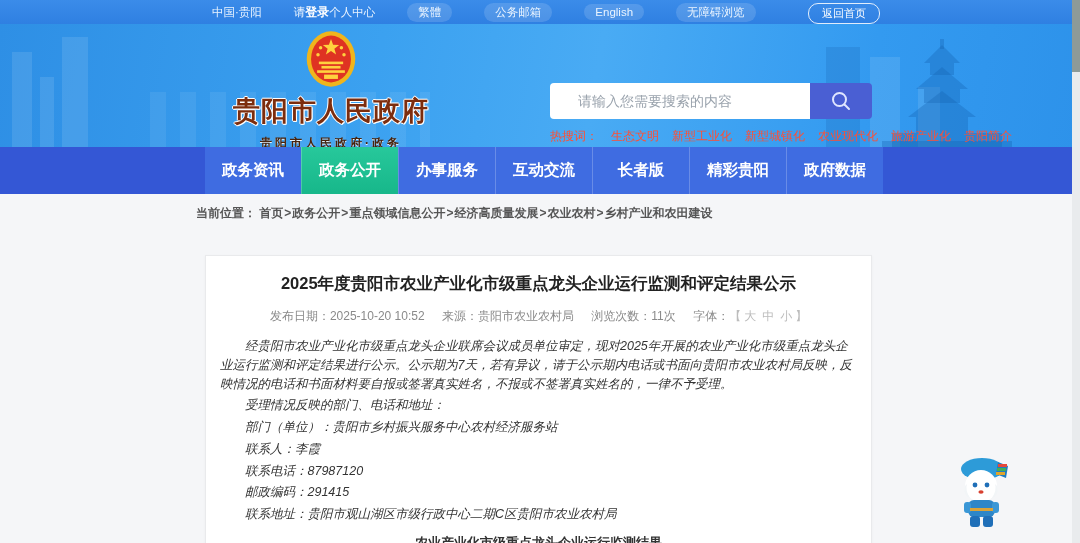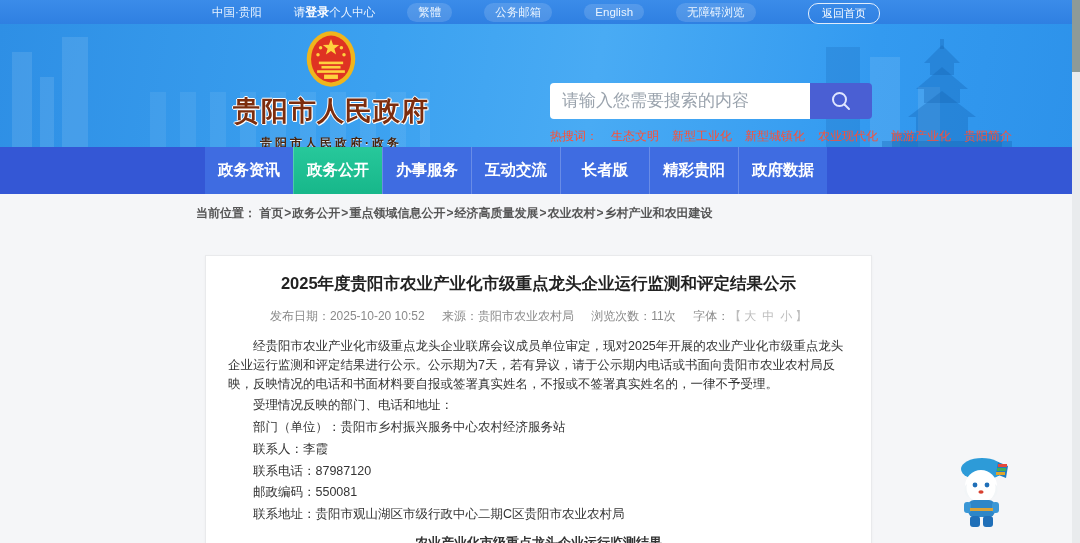--- a/index.html
+++ b/index.html
@@ -22,46 +22,46 @@
   .skyline-strip{position:absolute;left:150px;bottom:0;width:280px;height:55px;background:repeating-linear-gradient(90deg,rgba(255,255,255,.07) 0 16px,transparent 16px 30px);}
 
   .logo{position:absolute;left:226px;top:6px;width:210px;text-align:center;z-index:3;}
   .site-title{font-size:27px;font-weight:bold;color:#7c2d0e;letter-spacing:1px;margin-top:1px;
     text-shadow:0 1px 0 #fff,0 -1px 0 #fff,1px 0 0 #fff,-1px 0 0 #fff,1px 1px 0 #fff;}
   .site-subtitle{font-size:12px;font-weight:bold;color:#47230d;letter-spacing:3px;margin-top:6px;text-shadow:0 1px 0 rgba(255,255,255,.85);}
   .site-url{font-size:14px;color:#fff;letter-spacing:1px;margin-top:0;}
 
   .search-area{position:absolute;left:550px;top:59px;width:322px;z-index:3;}
   .search-box{display:flex;height:36px;}
-  .search-input{flex:1;border:none;border-radius:4px 0 0 4px;padding:0 12px;font-size:17px;color:#333;outline:none;background:#fff;font-family:inherit;}
+  .search-input{flex:1;border:none;border-radius:4px 0 0 4px;padding:0 28px;font-size:14px;color:#333;outline:none;background:#fff;font-family:inherit;}
   .search-input::placeholder{color:#9aa3ad;}
   .search-btn{width:62px;background:#4a5fd3;border:none;border-radius:0 4px 4px 0;display:flex;align-items:center;justify-content:center;cursor:pointer;}
   .hotwords{margin-top:9px;font-size:12px;color:#ff4f33;display:flex;gap:13px;white-space:nowrap;}
   .hotword{cursor:pointer;}
 
   
   .navbar{height:47px;background:#3457d5;display:flex;padding-left:205px;position:relative;z-index:5;}
-  .nav-item{width:88px;display:flex;align-items:center;justify-content:center;color:#fff;font-size:15.5px;font-weight:bold;background:#3f6ce1;border-left:1px solid rgba(255,255,255,.22);cursor:pointer;}
+  .nav-item{width:96px;display:flex;align-items:center;justify-content:center;color:#fff;font-size:15.5px;font-weight:bold;background:#3f6ce1;border-left:1px solid rgba(255,255,255,.22);cursor:pointer;}
   .nav-item:first-child{border-left:none;}
   .nav-item.active{background:linear-gradient(180deg,#27c89b,#17b78a);}
 
   
   .breadcrumb{margin:11px 0 0 196px;font-size:12px;color:#555;font-weight:bold;}
   .crumb{cursor:pointer;}
   .crumb-sep{margin:0 1px;}
 
   
   .article-card{position:absolute;left:205px;top:255px;width:667px;height:620px;background:#fff;border:1px solid #e9eaec;box-shadow:0 1px 3px rgba(0,0,0,.04);padding:15px 14px;box-sizing:border-box;}
   .article-title{margin:2px 0 0;text-align:center;font-size:16.5px;color:#222;font-weight:bold;}
   .article-meta{text-align:center;font-size:12px;color:#8a8a8a;margin-top:13px;white-space:nowrap;}
   .article-meta .m{margin:0 7px;}
   .font-opt{color:#bcbcbc;margin:0 3px;cursor:pointer;}
   .font-bracket{color:#bcbcbc;}
   .article-body{margin-top:12px;font-size:12.5px;color:#333;}
-  .article-body p{margin:3px 8px;line-height:1.5;text-indent:2em;}
+  .article-body p{margin:3px 0;line-height:1.5;text-indent:2em;font-style:italic;}
 
   .table-caption{text-align:center;font-size:13px;font-weight:bold;color:#333;margin-top:10px;}
 
   
   .mascot{position:absolute;right:64px;top:452px;cursor:pointer;z-index:8;}
   .scrollbar{position:absolute;right:0;top:0;width:8px;height:543px;background:#e9ebed;z-index:20;}
   .scroll-thumb{position:absolute;top:0;left:0;width:8px;height:72px;background:#8d9a98;cursor:grab;}
 </style>
 </head>
 <body>
@@ -167,21 +167,21 @@
       <span class="m">浏览次数：11次</span>
       <span class="m"><span>字体：</span><span class="font-bracket">【</span><span class="font-opt">大</span><span class="font-opt">中</span><span class="font-opt">小</span><span class="font-bracket">】</span></span>
     </div>
 
     <div class="article-body">
       <p>经贵阳市农业产业化市级重点龙头企业联席会议成员单位审定，现对2025年开展的农业产业化市级重点龙头企业运行监测和评定结果进行公示。公示期为7天，若有异议，请于公示期内电话或书面向贵阳市农业农村局反映，反映情况的电话和书面材料要自报或签署真实姓名，不报或不签署真实姓名的，一律不予受理。</p>
       <p>受理情况反映的部门、电话和地址：</p>
       <p>部门（单位）：贵阳市乡村振兴服务中心农村经济服务站</p>
       <p>联系人：李霞</p>
       <p>联系电话：87987120</p>
-      <p>邮政编码：550081</p>
+      <p>邮政编码：291415</p>
       <p>联系地址：贵阳市观山湖区市级行政中心二期C区贵阳市农业农村局</p>
     </div>
 
     <div class="table-caption">农业产业化市级重点龙头企业运行监测结果</div>
 
   </section>
 
   <div class="mascot">
     <svg width="66" height="78" viewBox="0 0 66 78">
       <ellipse cx="32" cy="17" rx="21" ry="11" fill="#2d9bd8"></ellipse>

